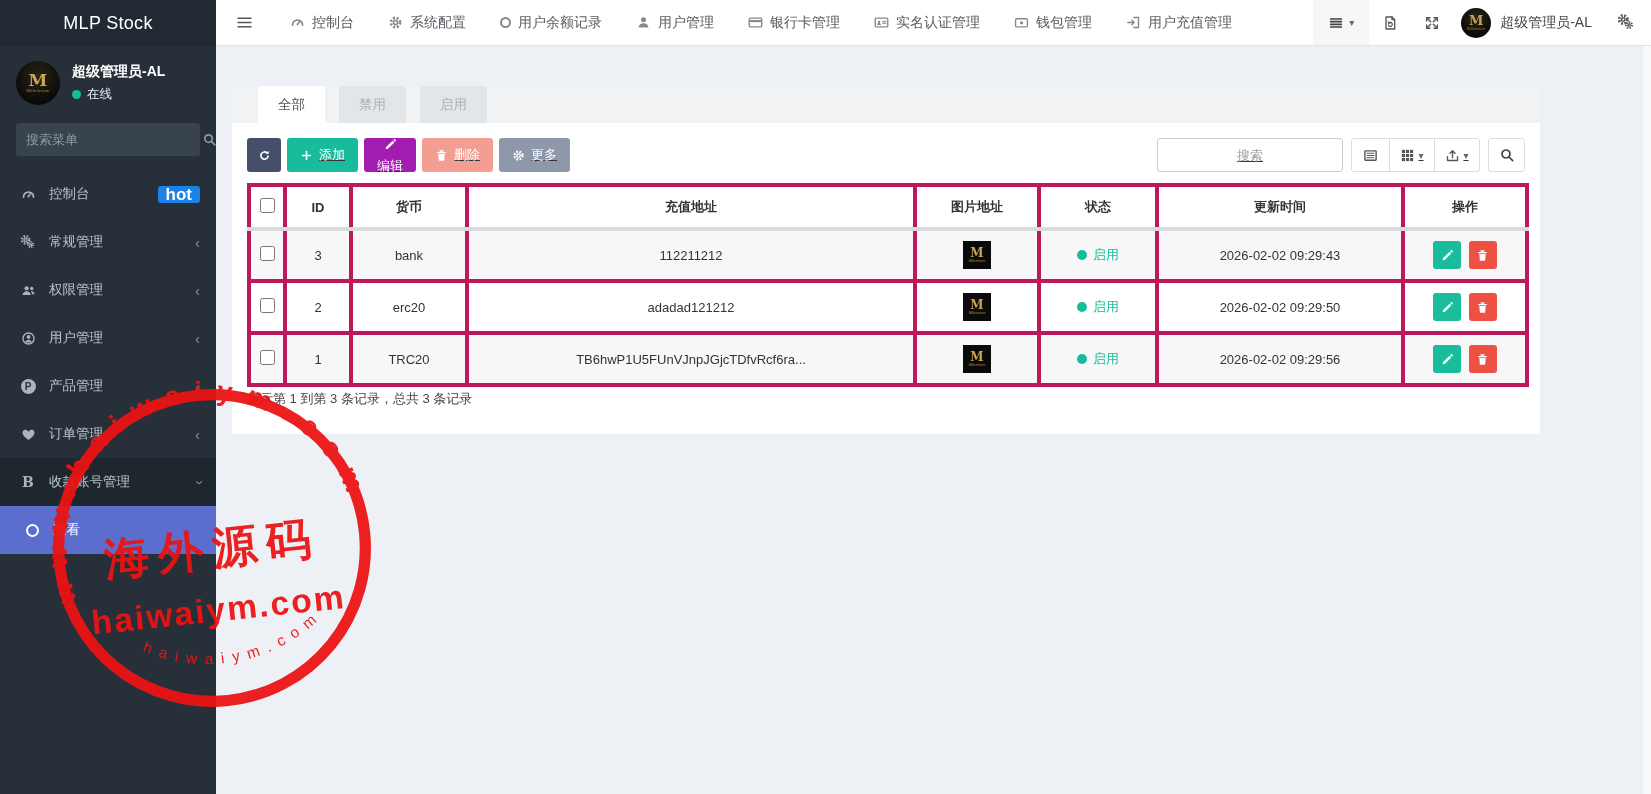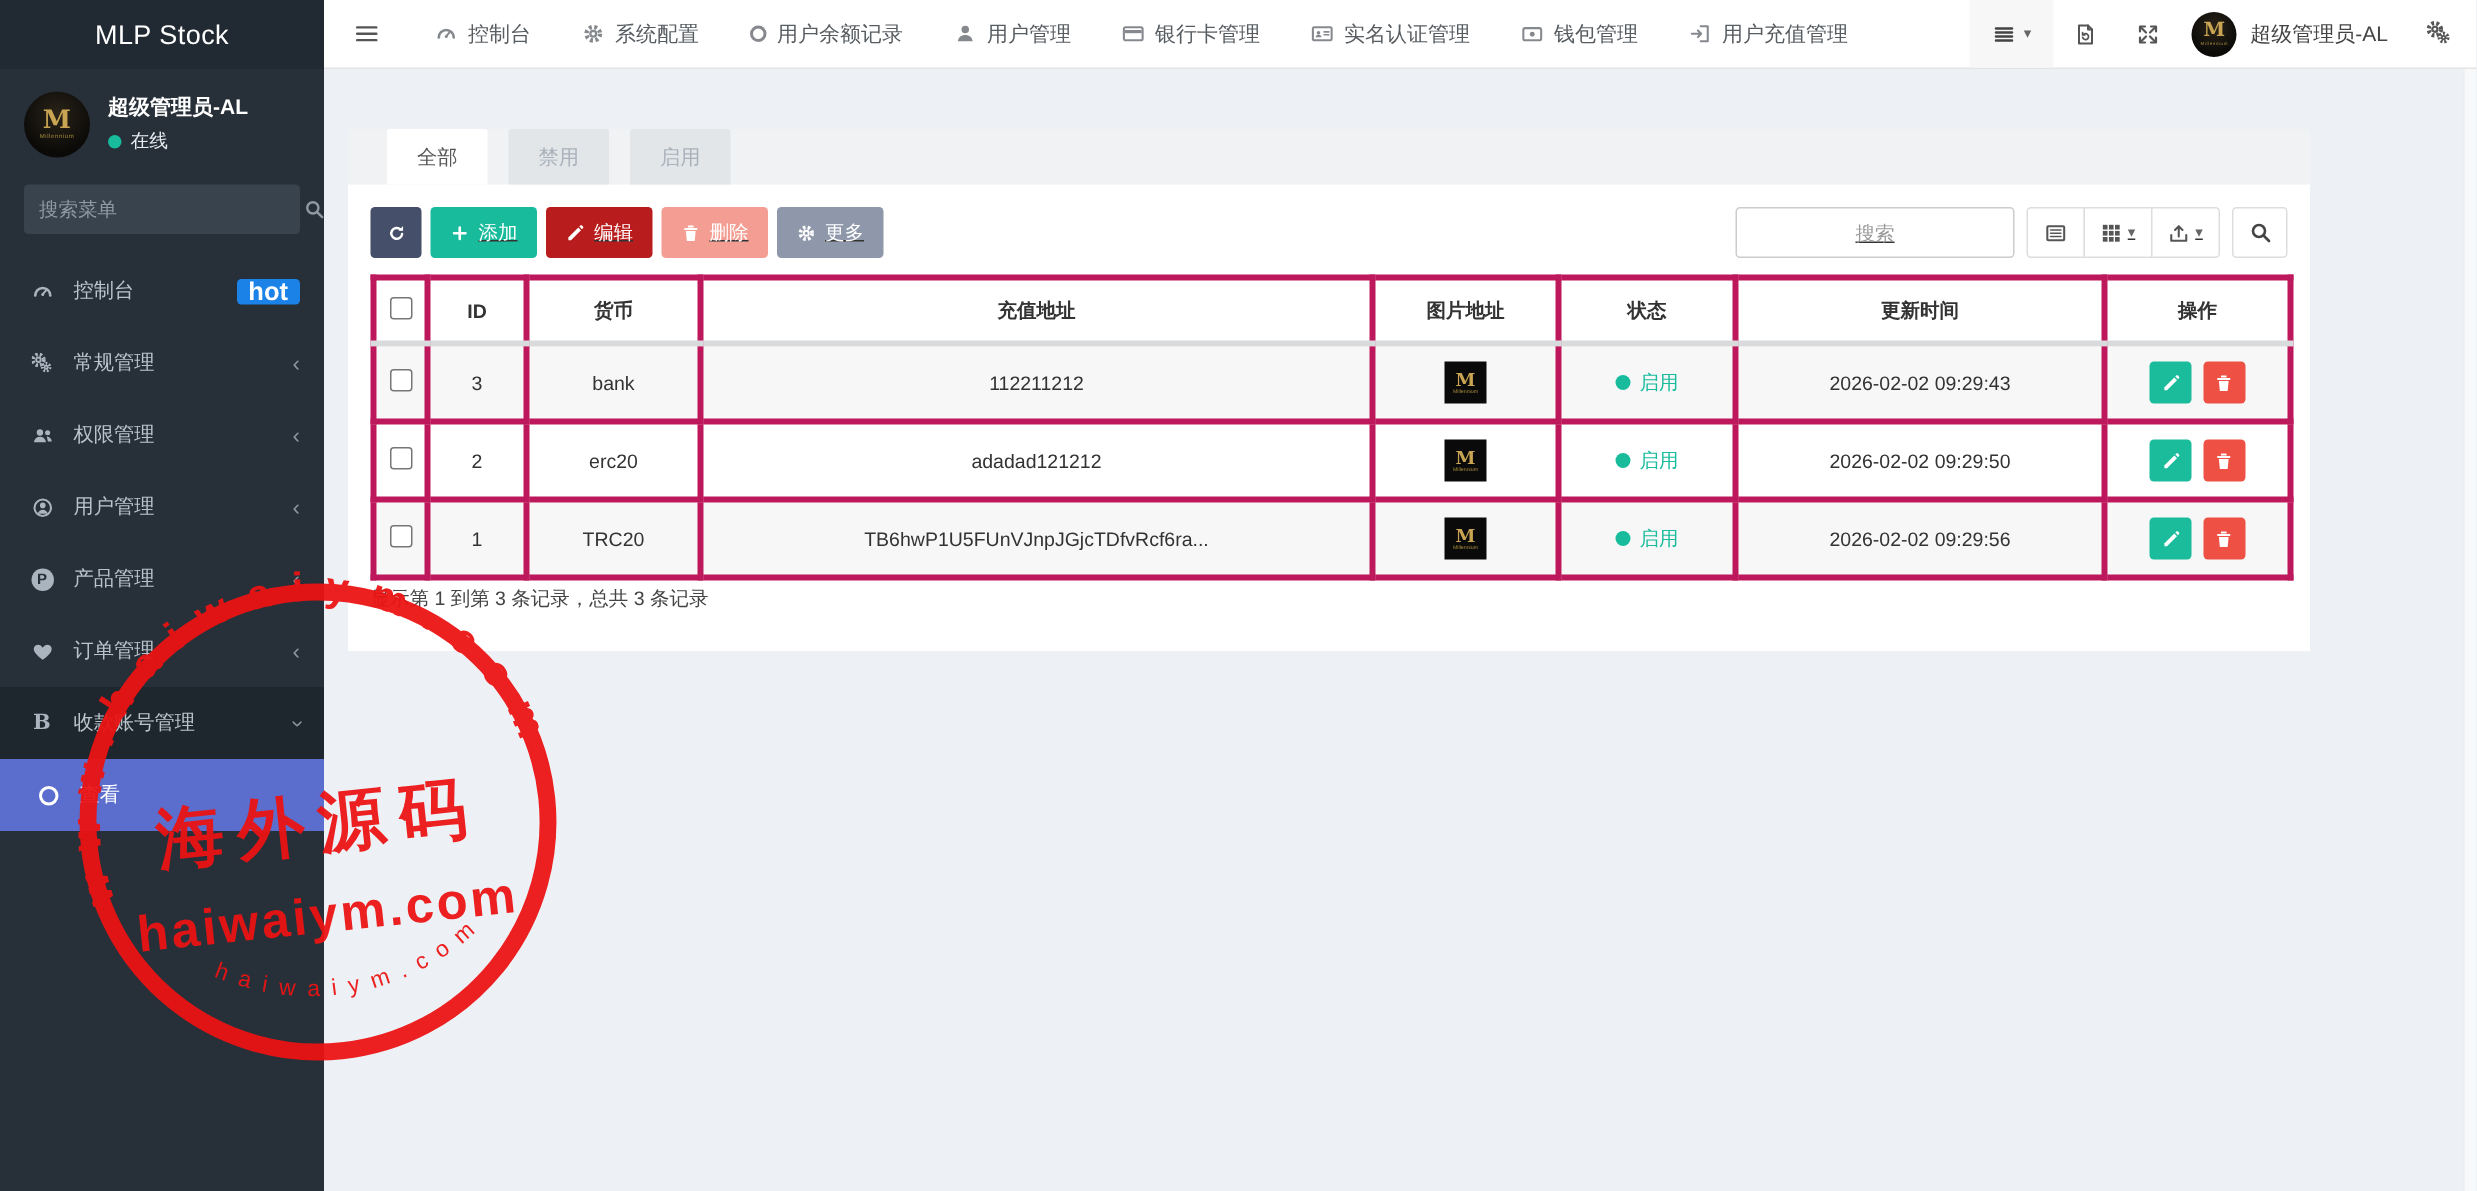--- a/index.html
+++ b/index.html
@@ -62,21 +62,21 @@
   .tab { padding:0 20px; display:flex; align-items:center; font-size:13.5px; margin-right:14px; cursor:pointer; background:#e2e6e9; color:#a9b1ba; border-radius:2px 2px 0 0; }
   .tab.active { background:#fff; color:#555; }
   .panel-body { background:#fff; padding:15px 15px 26px; }
 
   .toolbar { display:flex; justify-content:space-between; align-items:center; margin-bottom:11px;text-decoration:underline; }
   .tb-left { display:flex; gap:6px; }
   .btn { height:34px; border:none; border-radius:3px; color:#fff; font-size:13px; display:inline-flex; align-items:center; gap:6px; padding:0 13px; cursor:pointer; font-family:inherit; }
   .btn .ic { width:13px; height:13px; }
   .btn-refresh { width:34px; padding:0; justify-content:center; background:#454f69; }
   .btn-add { background:#18bc9c; }
-  .btn-edit { background:#b91c1c; }
+  .btn-edit { background:#a21caf;flex-direction:column; }
   .btn-del { background:#f49e93; }
   .btn-more { background:#8f98ab; }
   .tb-right { display:flex; align-items:center; }
   .search-input { width:186px; height:34px; border:1px solid #ccc; border-radius:3px; padding:0 10px; font-size:13px; color:#555; outline:none; font-family:inherit;text-align:center; }
   .search-input::placeholder { color:#999; }
   .vgroup { display:flex; margin-left:8px; }
   .vbtn { width:39px; height:34px; background:#fff; border:1px solid #ddd; color:#555; display:flex; align-items:center; justify-content:center; gap:3px; cursor:pointer; margin-left:-1px; }
   .vbtn:first-child { border-radius:3px 0 0 3px; margin-left:0; }
   .vbtn:last-child { border-radius:0 3px 3px 0; }
   .vbtn.wide { width:46px; }

